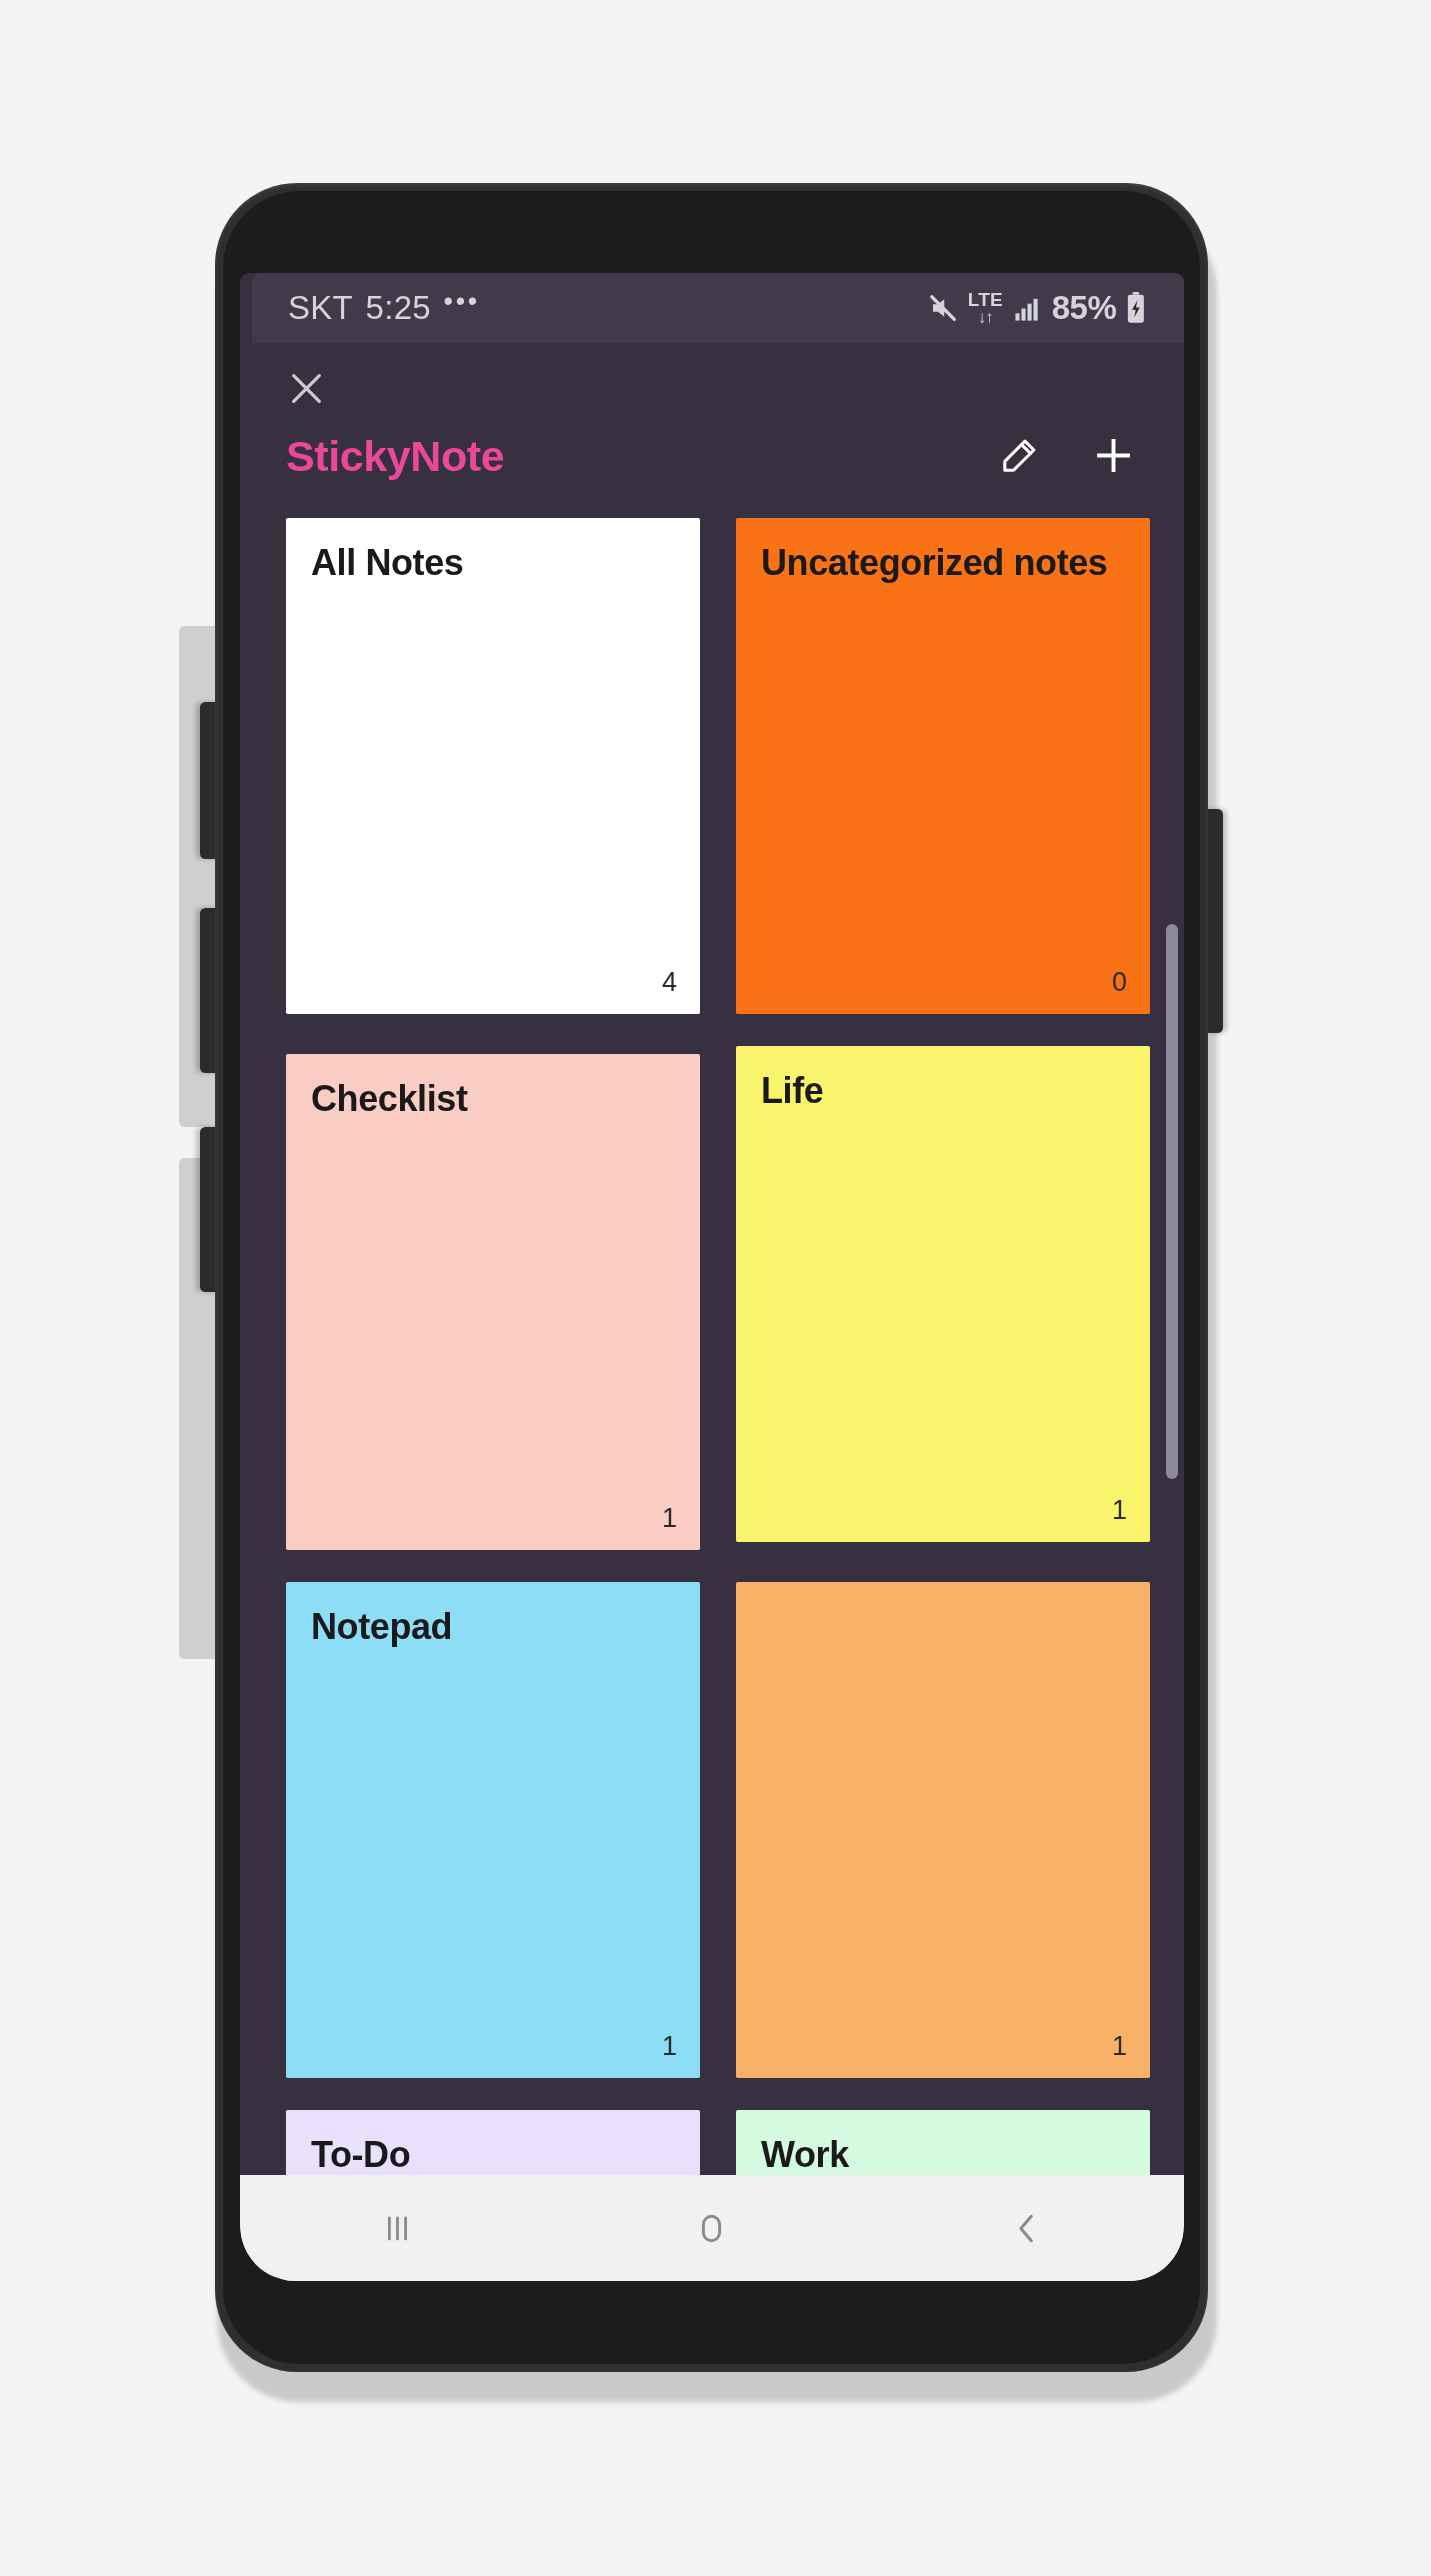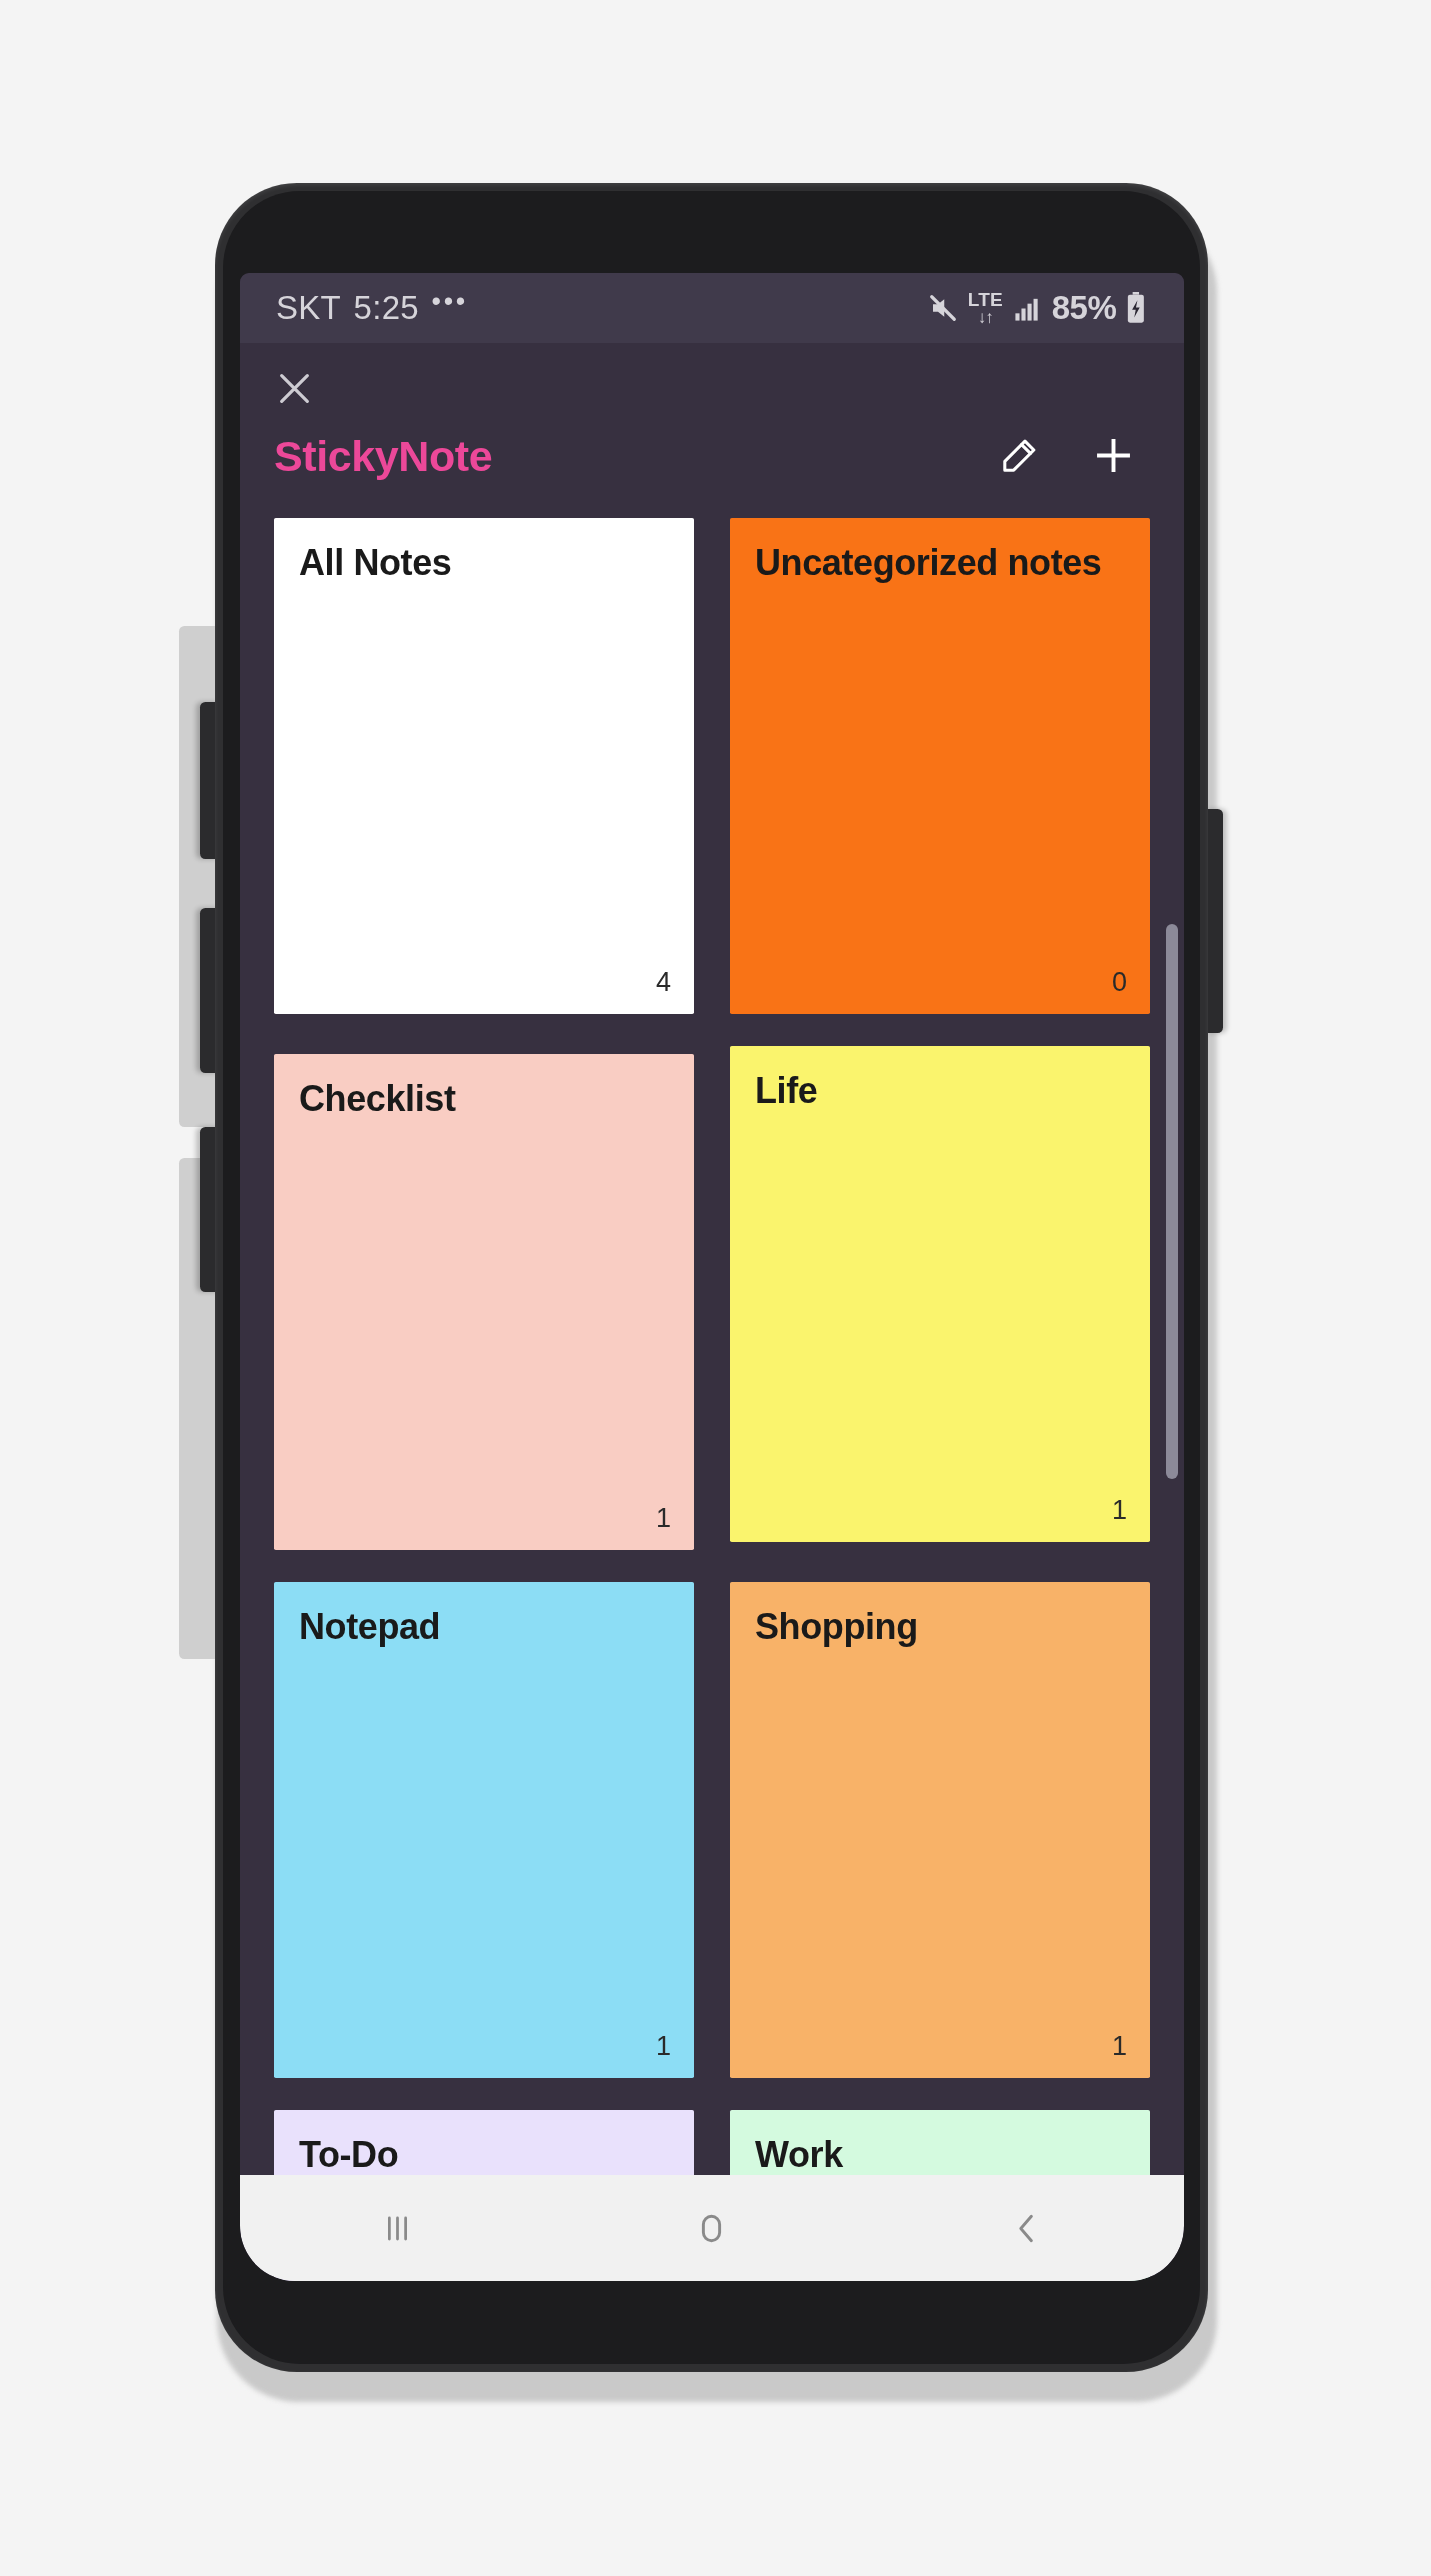--- a/index.html
+++ b/index.html
@@ -79,20 +79,21 @@
   
   #screen {
     position: absolute;
     left: 240px;
     top: 273px;
     width: 944px;
     height: 2008px;
     overflow: hidden;
     background: #373040;
     border-radius: 9px 9px 55px 55px;
+    padding-left: 12px;
   }
 
   
   #status-bar {
     position: relative;
     height: 70px;
     background: #403a4b;
     display: flex;
     align-items: center;
     justify-content: space-between;
@@ -312,21 +313,20 @@
           <div class="note-title">Life</div>
           <div class="note-count">1</div>
         </div>
 
         <div class="note-card" style="background: rgb(140, 221, 245);">
           <div class="note-title">Notepad</div>
           <div class="note-count">1</div>
         </div>
 
         <div class="note-card" style="background: rgb(248, 178, 104);">
-          <div class="note-title">Shopping</div>
           <div class="note-count">1</div>
         </div>
 
         <div class="note-card" style="background: rgb(233, 225, 252);">
           <div class="note-title">To-Do</div>
           <div class="note-count"></div>
         </div>
 
         <div class="note-card" style="background: rgb(212, 250, 223);">
           <div class="note-title">Work</div>

